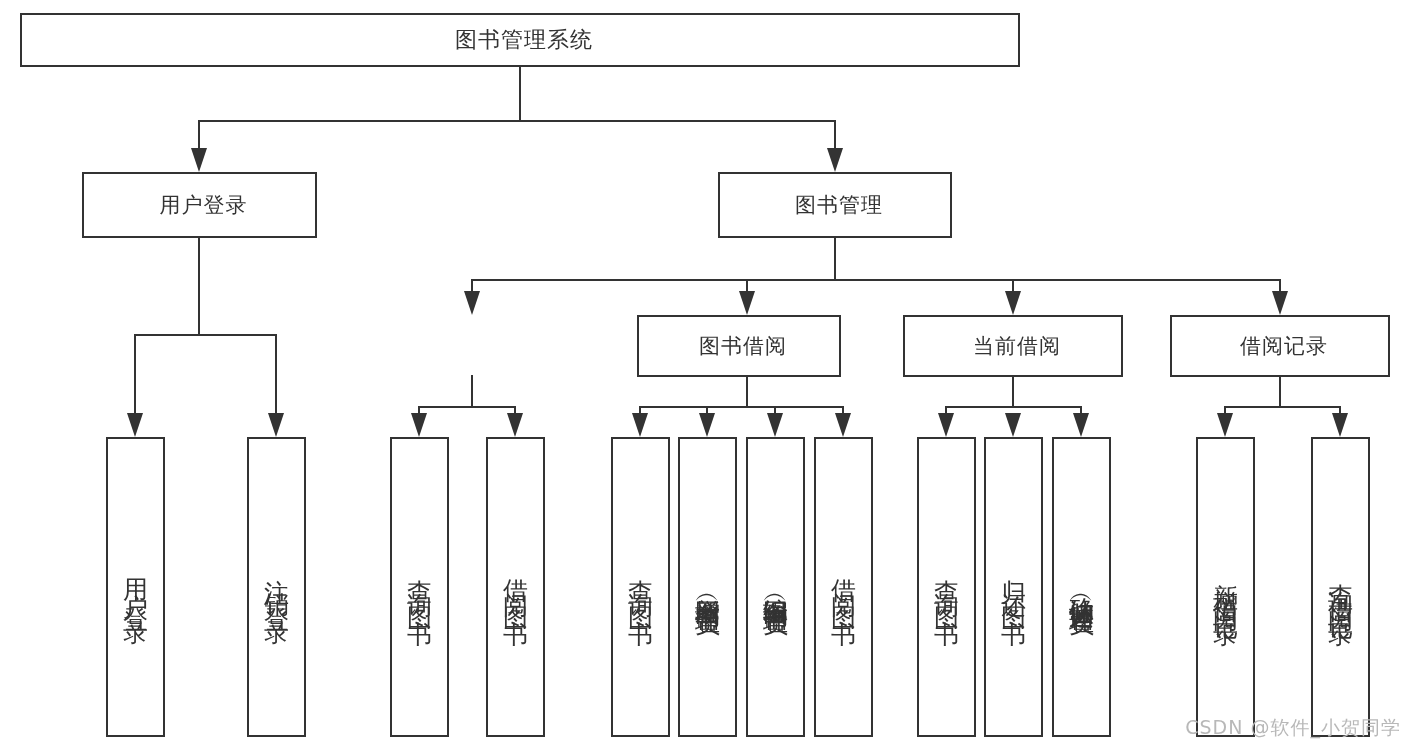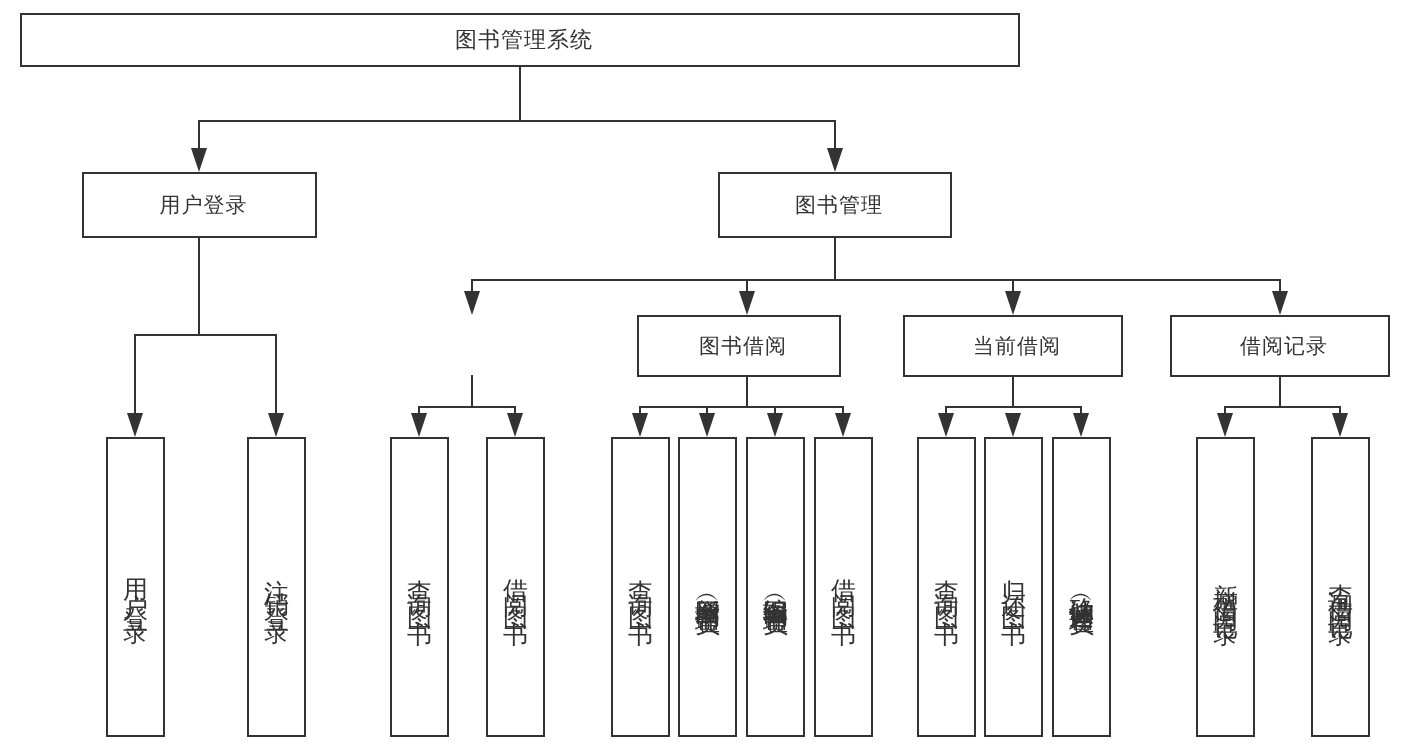--- a/index.html
+++ b/index.html
@@ -176,14 +176,15 @@
     <span class="vtext">确认归还（管理员）</span>
   </div>
 
   <div class="box leaf sp6" style="left:1196px;top:437px;width:59px;height:300px">
     <span class="vtext">新增借阅记录</span>
   </div>
   <div class="box leaf sp6" style="left:1311px;top:437px;width:59px;height:300px">
     <span class="vtext">查询借阅记录</span>
   </div>
 
+  <div class="watermark">CSDN @软件_小贺同学</div>
 
 </div>
 
 </body></html>

